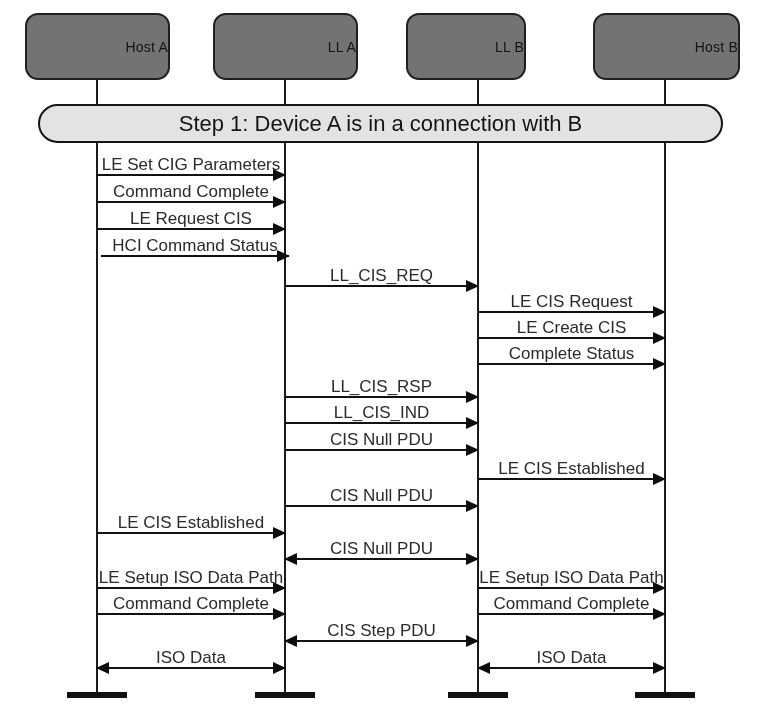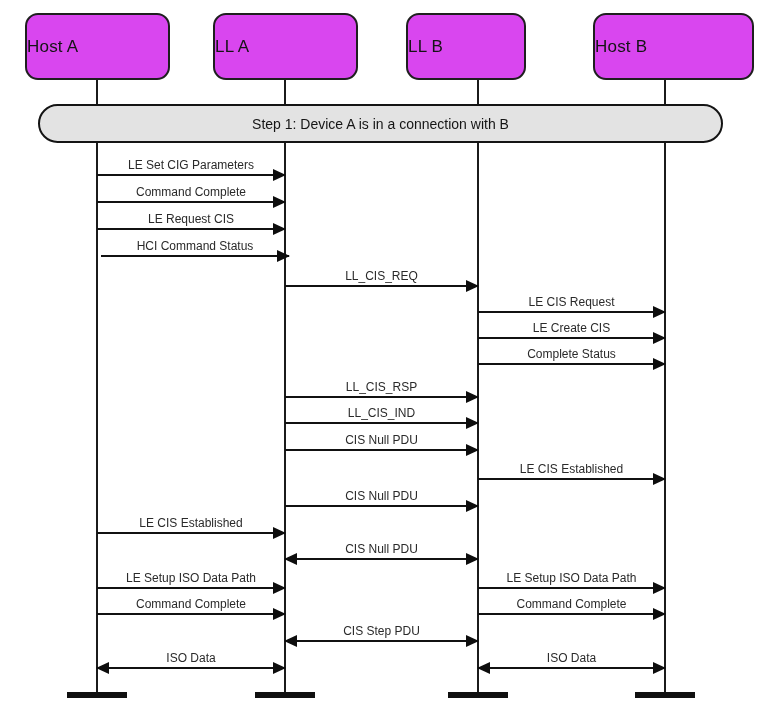--- a/index.html
+++ b/index.html
@@ -11,27 +11,27 @@
     position:relative;
     width:759px;
     height:706px;
     background:#ffffff;
     overflow:hidden;
   }
   
   .actor-box{
     position:absolute;
     box-sizing:border-box;
-    background:#d946ef;
+    background:#737373;
     border:2.2px solid #1f1f1f;
     border-radius:13px;
     display:flex;
     align-items:center;
-    justify-content:flex-start;
-    font-size:17px;
+    justify-content:flex-end;
+    font-size:14px;
     letter-spacing:.2px;
     color:#141414;
   }
   
   .lifeline{
     position:absolute;
     width:2.4px;
     background:#1b1b1b;
   }
   .terminator{
@@ -42,38 +42,38 @@
   
   .step-banner{
     position:absolute;
     box-sizing:border-box;
     background:#e3e3e3;
     border:2.4px solid #141414;
     border-radius:20px;
     display:flex;
     align-items:center;
     justify-content:center;
-    font-size:14px;
+    font-size:22px;
     color:#151515;
   }
   
   .msg{position:absolute;}
   .msg .line{
     position:absolute;
     left:0; right:0;
     top:0;
     height:2.2px;
     background:#111111;
   }
   .msg .label{
     position:absolute;
     left:0; right:0;
     bottom:4px;
     text-align:center;
-    font-size:12px;
+    font-size:17px;
     line-height:12px;
     color:#2a2a2a;
     white-space:nowrap;
   }
   .head{
     position:absolute;
     width:0;height:0;
     top:-5.4px;
     border-top:6.4px solid transparent;
     border-bottom:6.4px solid transparent;
@@ -108,21 +108,21 @@
   <div id="layer-actors">
       <div class="actor-box" style="left: 25px; top: 13px; width: 145px; height: 67px;">
         <span>Host A</span>
       </div>
       <div class="actor-box" style="left: 213px; top: 13px; width: 145px; height: 67px;">
         <span>LL A</span>
       </div>
       <div class="actor-box" style="left: 406px; top: 13px; width: 120px; height: 67px;">
         <span>LL B</span>
       </div>
-      <div class="actor-box" style="left: 593px; top: 13px; width: 161px; height: 67px;">
+      <div class="actor-box" style="left: 593px; top: 13px; width: 147px; height: 67px;">
         <span>Host B</span>
       </div>
     </div>
 
   <div class="step-banner" id="step-banner" style="left: 38px; top: 104px; width: 685px; height: 39px;">
     <span>Step 1: Device A is in a connection with B</span>
   </div>
 
   <div id="layer-messages">
       <div class="msg" style="left: 97px; width: 188px; top: 174px; height: 1px;">

